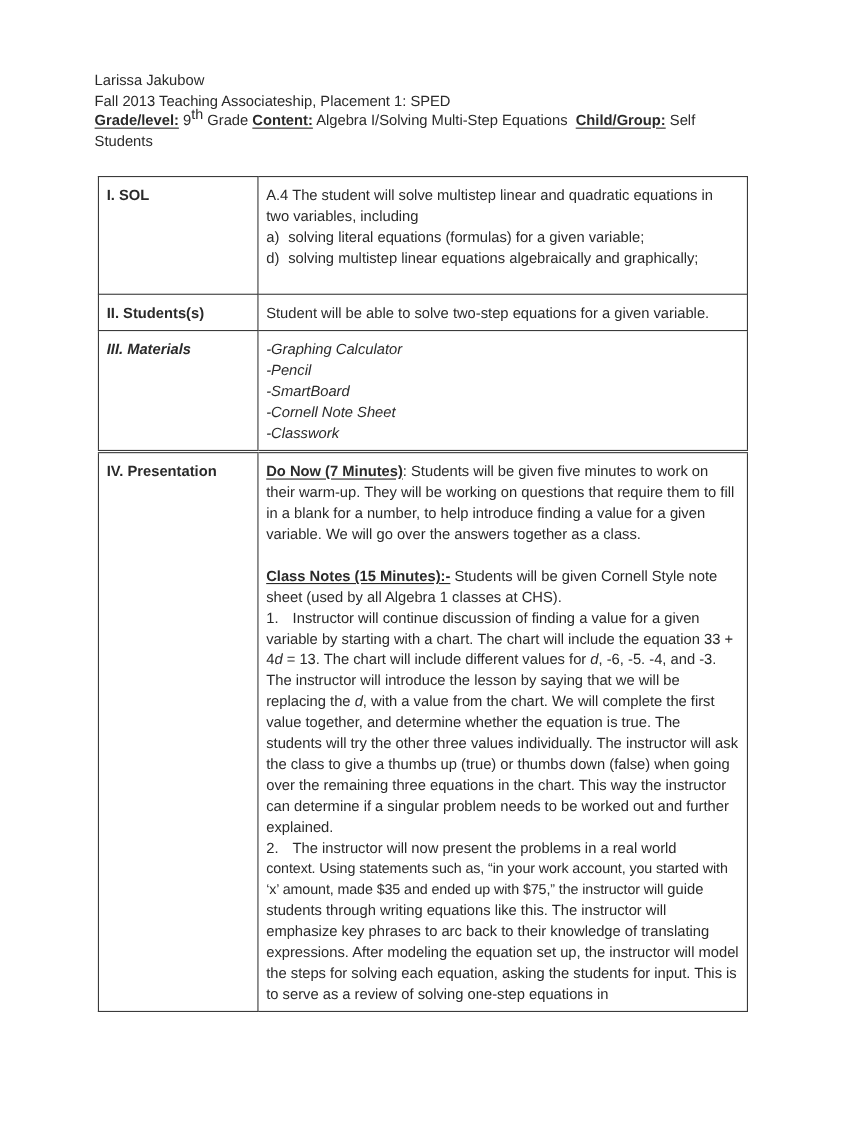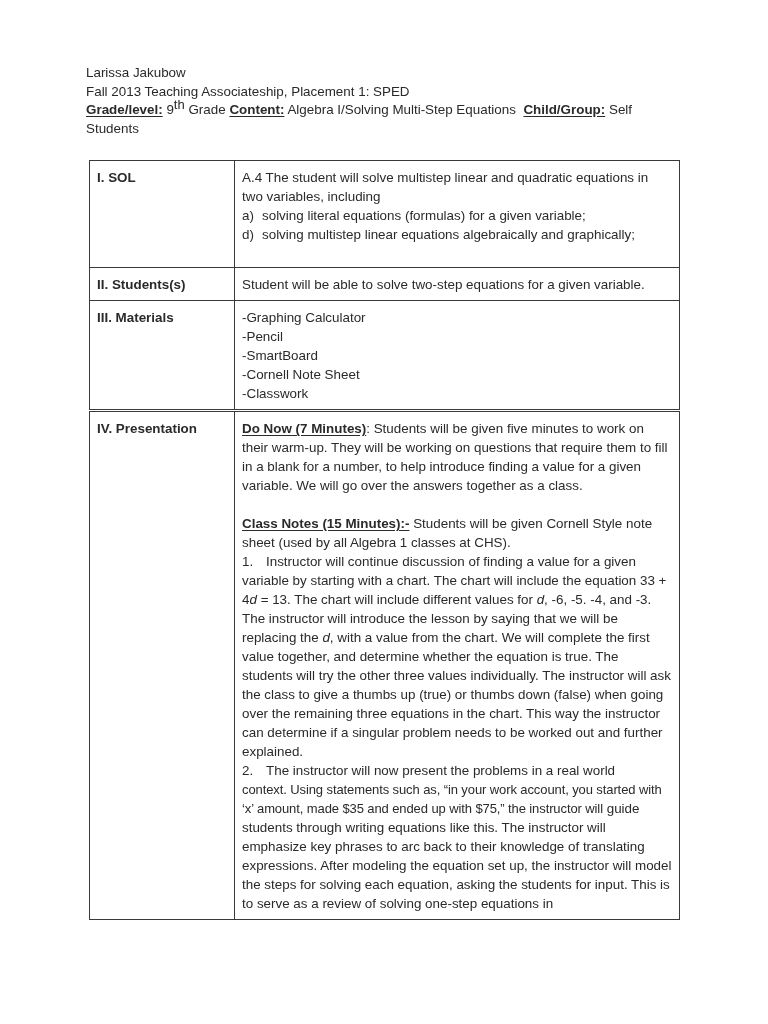--- a/index.html
+++ b/index.html
@@ -13,21 +13,21 @@
   sup { font-size: 13px; line-height: 0; }
   table.plan {
     position: absolute; left: 89px; top: 160px; width: 589px; border-collapse: collapse;
     table-layout: fixed;
   }
   table.plan td { border: 1.3px solid #3a3a3a; vertical-align: top; padding: 7px 7px 6px 7px; line-height: 19px; margin-top: 20px; }
   td.lbl { width: 130px; font-weight: bold; }
   td.content { width: 430px; }
   tr.r-sol td { height: 93px; }
   tr.r-obj td { height: 18px; padding-top: 7px; }
-  tr.r-mat td { height: 93px; border-bottom: 3px double #3a3a3a; }
+  tr.r-mat td { height: 93px; border-bottom: 3px double #3a3a3a; font-style: italic; }
   tr.r-pres td { height: 488px; border-bottom: 1.3px solid #3a3a3a; }
   .list-item { padding-left: 0; }
   .list-item .mk { display: inline-block; width: 20px; }
   .para-gap { height: 19px; }
   .num { display: inline-block; width: 24px; }
   .ctx { font-family: Liberation Sans, sans-serif; font-size: 13px; letter-spacing: -0.1px; }
   i { font-style: italic; }
 </style>
 </head>
 <body>

